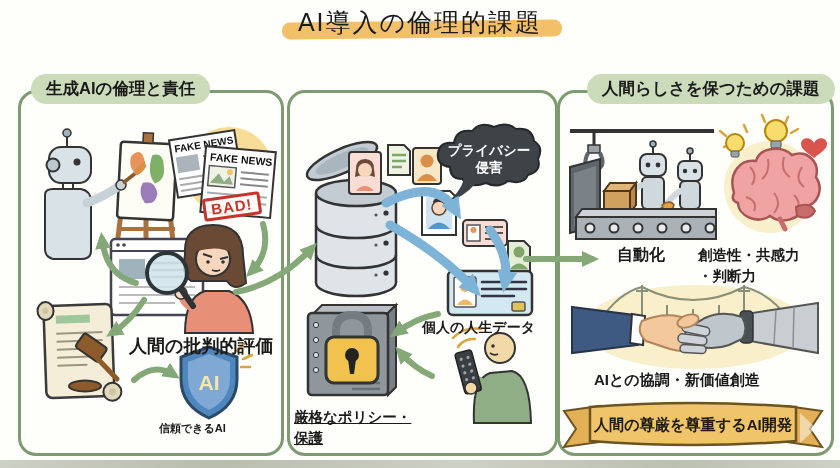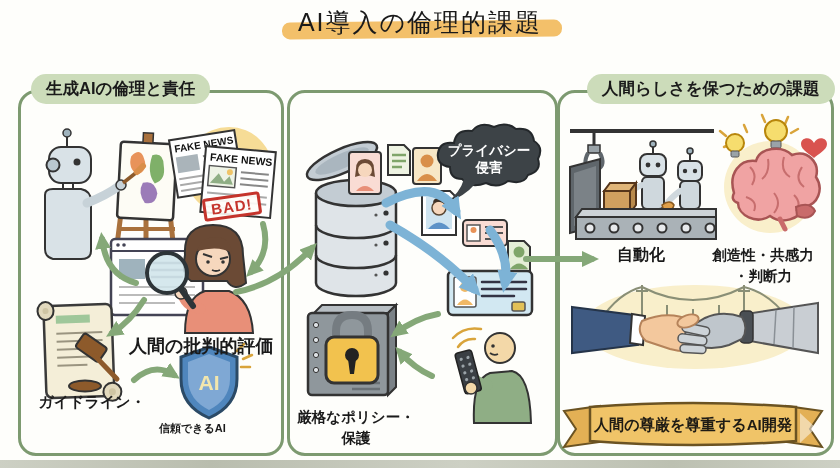--- a/index.html
+++ b/index.html
@@ -10,21 +10,21 @@
   .title-wrap{position:absolute;left:0;right:0;top:6px;text-align:center;z-index:4;}
   .title-inner{position:relative;display:inline-block;padding:0 10px;}
   .title-hl{position:absolute;left:-6px;right:-10px;bottom:1px;height:17px;background:#f3c06a;
             border-radius:8px;transform:rotate(-0.6deg);z-index:0;}
   .title-text{position:relative;z-index:1;font-size:25px;font-weight:400;letter-spacing:2px;}
   
   .panel{position:absolute;top:90px;height:360px;border:3px solid #7d9a70;border-radius:18px;z-index:1;}
   .pill{position:absolute;top:-19px;background:#ccdcba;border-radius:20px;padding:4px 15px;
         font-size:16.5px;font-weight:800;white-space:nowrap;z-index:3;}
   .lbl{position:absolute;font-weight:800;font-size:14px;white-space:nowrap;z-index:4;}
-  .lbl2{text-align:center;line-height:1.45;}
+  .lbl2{line-height:1.45;}
   .arrow{position:absolute;z-index:5;overflow:visible;}
   .bad-stamp{position:absolute;border:3px solid #c5342c;color:#c5342c;font-weight:800;font-size:15px;
              padding:0 5px;background:rgba(255,253,248,.9);border-radius:3px;transform:rotate(-8deg);
              letter-spacing:1px;z-index:4;}
   .strip{position:absolute;left:0;right:0;top:460px;height:8px;
          background:linear-gradient(90deg,#cdd0c4,#b9bdae 25%,#cdd0c4 55%,#bcc0b1 80%,#cdd0c4);z-index:2;}
   svg{overflow:visible;}
   svg text{font-family:"Liberation Sans","DejaVu Sans",sans-serif;}
 </style>
 </head>
@@ -147,21 +147,20 @@
         <line x1="30" y1="48" x2="76" y2="48" stroke="#9a9480" stroke-width="2"></line>
         <line x1="30" y1="56" x2="70" y2="56" stroke="#9a9480" stroke-width="2"></line>
         <line x1="30" y1="64" x2="76" y2="64" stroke="#9a9480" stroke-width="2"></line>
         <line x1="30" y1="72" x2="60" y2="72" stroke="#9a9480" stroke-width="2"></line>
       </g>
       <rect x="50" y="46" width="28" height="17" rx="3" fill="#8d5a2b" stroke="#333" stroke-width="2" transform="rotate(35 64 55)"></rect>
       <line x1="68" y1="63" x2="90" y2="86" stroke="#8d5a2b" stroke-width="5" stroke-linecap="round"></line>
       <ellipse cx="58" cy="93" rx="16" ry="5.5" fill="#8d5a2b" stroke="#333" stroke-width="2"></ellipse>
     </svg>
     <div class="lbl lbl2" style="left:6px;top:298px;width:130px;font-size:15px;">
-      <div>ガイドライン・</div>
     </div>
 
     <svg class="abs" style="left:152px;top:248px;" width="82" height="84" viewBox="0 0 82 84">
       <path d="M64 10 L71 3 M70 18 L79 14 M68 26 L77 26" stroke="#d9a43b" stroke-width="2.5" stroke-linecap="round"></path>
       <path d="M36 6 L64 16 V38 C64 58 52 70 36 77 C20 70 8 58 8 38 V16 Z" fill="#4f86bd" stroke="#2b4a66" stroke-width="3"></path>
       <path d="M36 13 L57 21 V38 C57 53 48 63 36 69 C24 63 15 53 15 38 V21 Z" fill="#7fa8d4"></path>
       <text x="36" y="49" text-anchor="middle" font-size="21" font-weight="bold" fill="#f2e6ad">AI</text>
     </svg>
     <div class="lbl" style="left:138px;top:328px;font-size:11px;">信頼できるAI</div>
   </div>
@@ -233,39 +232,40 @@
     <svg class="abs" style="left:156px;top:176px;" width="88" height="48" viewBox="0 0 88 48">
       <rect x="2" y="2" width="84" height="44" rx="5" fill="#d2e8f2" stroke="#333" stroke-width="2.5"></rect>
       <rect x="8" y="8" width="22" height="30" rx="2" fill="#ffffff" stroke="#555" stroke-width="1.5"></rect>
       <circle cx="19" cy="18" r="5" fill="#f0b865"></circle>
       <path d="M11 36 Q19 25 27 36 Z" fill="#f0b865"></path>
       <line x1="36" y1="13" x2="80" y2="13" stroke="#334" stroke-width="2.5" stroke-linecap="round"></line>
       <line x1="36" y1="20" x2="80" y2="20" stroke="#334" stroke-width="2.5" stroke-linecap="round"></line>
       <line x1="36" y1="27" x2="68" y2="27" stroke="#334" stroke-width="2.5" stroke-linecap="round"></line>
       <rect x="66" y="33" width="13" height="9" rx="2" fill="#e2c158" stroke="#555" stroke-width="1.5"></rect>
     </svg>
+    <div class="lbl" style="left:132px;top:226px;">個人の人生データ</div>
 
     <svg class="abs" style="left:10px;top:202px;" width="102" height="112" viewBox="0 0 102 112">
       <polygon points="14,18 88,18 96,10 22,10" fill="#b8bfc4" stroke="#333" stroke-width="2"></polygon>
       <polygon points="88,18 96,10 96,92 88,100" fill="#7b8287" stroke="#333" stroke-width="2"></polygon>
       <rect x="8" y="18" width="80" height="82" rx="4" fill="#8f979c" stroke="#333" stroke-width="2.5"></rect>
       <circle cx="16" cy="30" r="2.6" fill="#dfe3e6" stroke="#333" stroke-width="1"></circle>
       <circle cx="16" cy="45" r="2.6" fill="#dfe3e6" stroke="#333" stroke-width="1"></circle>
       <circle cx="16" cy="60" r="2.6" fill="#dfe3e6" stroke="#333" stroke-width="1"></circle>
       <circle cx="16" cy="75" r="2.6" fill="#dfe3e6" stroke="#333" stroke-width="1"></circle>
       <line x1="52" y1="88" x2="80" y2="88" stroke="#6a7176" stroke-width="2.5"></line>
       <line x1="52" y1="94" x2="80" y2="94" stroke="#6a7176" stroke-width="2.5"></line>
       <circle cx="42" cy="86" r="1.6" fill="#555"></circle>
         <circle cx="48" cy="86" r="1.6" fill="#555"></circle>
       <path d="M36 44 V36 Q36 20 52 20 Q68 20 68 36 V44" fill="none" stroke="#757c81" stroke-width="8"></path>
       <rect x="26" y="42" width="52" height="46" rx="8" fill="#f2c24e" stroke="#333" stroke-width="3"></rect>
       <circle cx="52" cy="60" r="7" fill="#222"></circle>
       <polygon points="48,64 56,64 54,79 50,79" fill="#222"></polygon>
     </svg>
-    <div class="lbl lbl2" style="left:4px;top:314px;width:124px;font-size:14.5px;">
+    <div class="lbl lbl2" style="left:4px;top:314px;width:124px;font-size:14.5px;text-decoration:underline;">
       <div>厳格なポリシー・</div>
       <div>保護</div>
     </div>
 
     <svg class="abs" style="left:138px;top:232px;" width="105" height="98" viewBox="0 0 105 98">
       <path d="M30 22 Q36 13 47 14" stroke="#d9a43b" stroke-width="2.5" fill="none" stroke-linecap="round"></path>
       <path d="M25 13 Q36 1 53 4" stroke="#d9a43b" stroke-width="2.5" fill="none" stroke-linecap="round"></path>
       <circle cx="72" cy="23" r="15" fill="#f3d8a8" stroke="#333" stroke-width="2"></circle>
       <circle cx="65" cy="21" r="1.8" fill="#333"></circle>
       <path d="M62 28 q4 3 8 1" stroke="#333" stroke-width="1.8" fill="none"></path>
@@ -368,20 +368,21 @@
       <rect x="168" y="34" width="13" height="32" rx="4" fill="#4a4f54" stroke="#333" stroke-width="1.5"></rect>
       <path d="M70 44 Q96 33 118 43 L140 52 Q148 60 140 68 Q120 78 98 72 L74 64 Q64 55 70 44 Z" fill="#f3c89d" stroke="#b5835a" stroke-width="2"></path>
       <path d="M170 40 Q150 33 133 41 L116 51 Q109 60 118 66 Q137 75 157 68 L170 62 Q177 52 170 40 Z" fill="#bfc6cc" stroke="#555" stroke-width="2"></path>
       <g fill="#cdd3d8" stroke="#555" stroke-width="1.5">
         <rect x="110" y="48" width="28" height="9" rx="4.5" transform="rotate(12 124 52)"></rect>
         <rect x="106" y="58" width="29" height="9" rx="4.5" transform="rotate(7 120 62)"></rect>
         <rect x="108" y="68" width="26" height="8" rx="4" transform="rotate(3 121 72)"></rect>
       </g>
       <ellipse cx="116" cy="44" rx="11" ry="6" fill="#f3c89d" stroke="#b5835a" stroke-width="1.8" transform="rotate(-18 116 44)"></ellipse>
     </svg>
+    <div class="lbl" style="left:34px;top:278px;font-size:15px;">AIとの協調・新価値創造</div>
 
     <svg class="abs" style="left:4px;top:304px;z-index:6;" width="258" height="54" viewBox="0 0 258 54">
       <polygon points="0,14 36,9 36,45 0,50 12,32" fill="#e3b055" stroke="#6b5322" stroke-width="2"></polygon>
       <polygon points="258,14 222,9 222,45 258,50 246,32" fill="#e3b055" stroke="#6b5322" stroke-width="2"></polygon>
       <path d="M26 10 Q129 2 232 10 L232 44 Q129 52 26 44 Z" fill="#f0c468" stroke="#6b5322" stroke-width="2.5"></path>
       <text x="129" y="33" text-anchor="middle" font-size="15.5" font-weight="bold" fill="#1e1b14" textLength="198" lengthAdjust="spacingAndGlyphs">人間の尊厳を尊重するAI開発</text>
       <polygon points="236,16 252,31 236,46" fill="rgba(255,255,255,0.5)"></polygon>
     </svg>
   </div>
 

